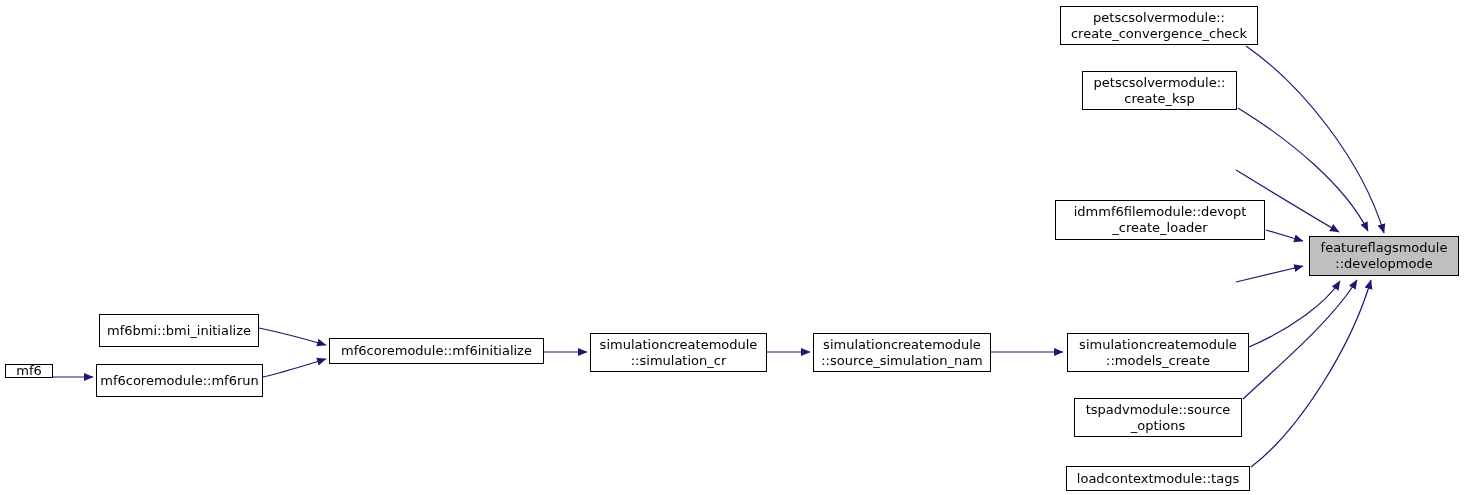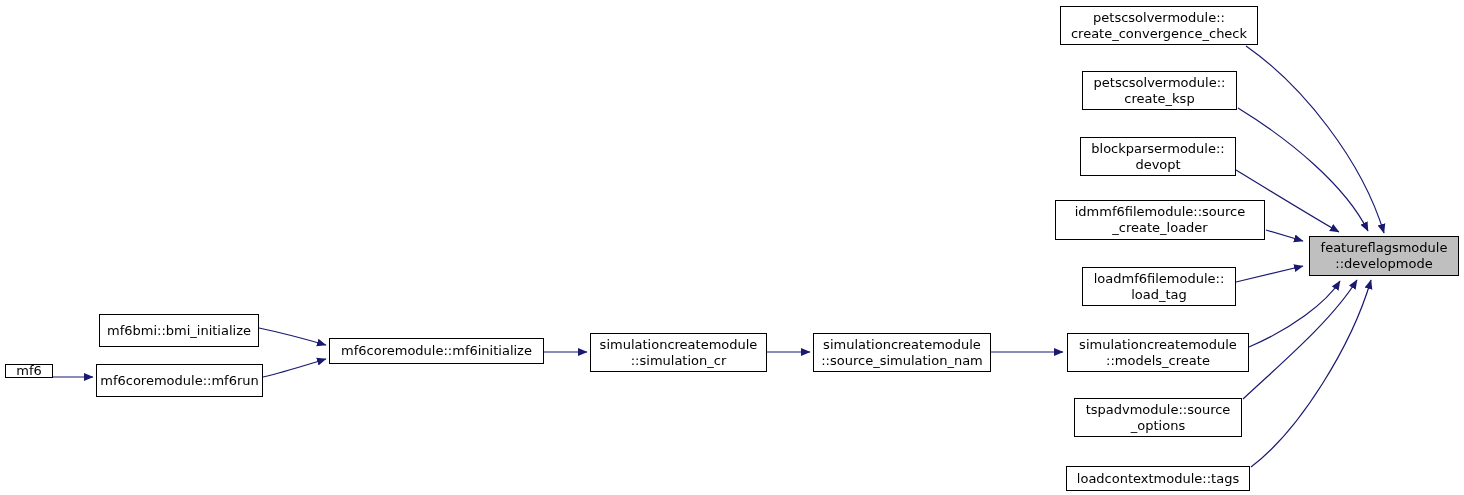--- a/index.html
+++ b/index.html
@@ -84,34 +84,26 @@
   <div class="node" style="left:1060px;top:6px;width:198px;height:39px">
     <span>petscsolvermodule::</span>
     <span>create_convergence_check</span>
   </div>
 
   <div class="node" style="left:1082px;top:71px;width:155px;height:39px">
     <span>petscsolvermodule::</span>
     <span>create_ksp</span>
   </div>
 
-  <div class="node" style="left:1080px;top:137px;width:156px;height:39px">
-    <span>blockparsermodule::</span>
-    <span>devopt</span>
-  </div>
 
   <div class="node" style="left:1055px;top:200px;width:210px;height:40px">
-    <span>idmmf6filemodule::source</span>
+    <span>idmmf6filemodule::devopt</span>
     <span>_create_loader</span>
   </div>
 
-  <div class="node" style="left:1082px;top:267px;width:154px;height:39px">
-    <span>loadmf6filemodule::</span>
-    <span>load_tag</span>
-  </div>
 
   <div class="node" style="left:1066px;top:466px;width:184px;height:25px">
     <span>loadcontextmodule::tags</span>
   </div>
 
   <div class="node" style="left:1074px;top:398px;width:168px;height:39px">
     <span>tspadvmodule::source</span>
     <span>_options</span>
   </div>
 

